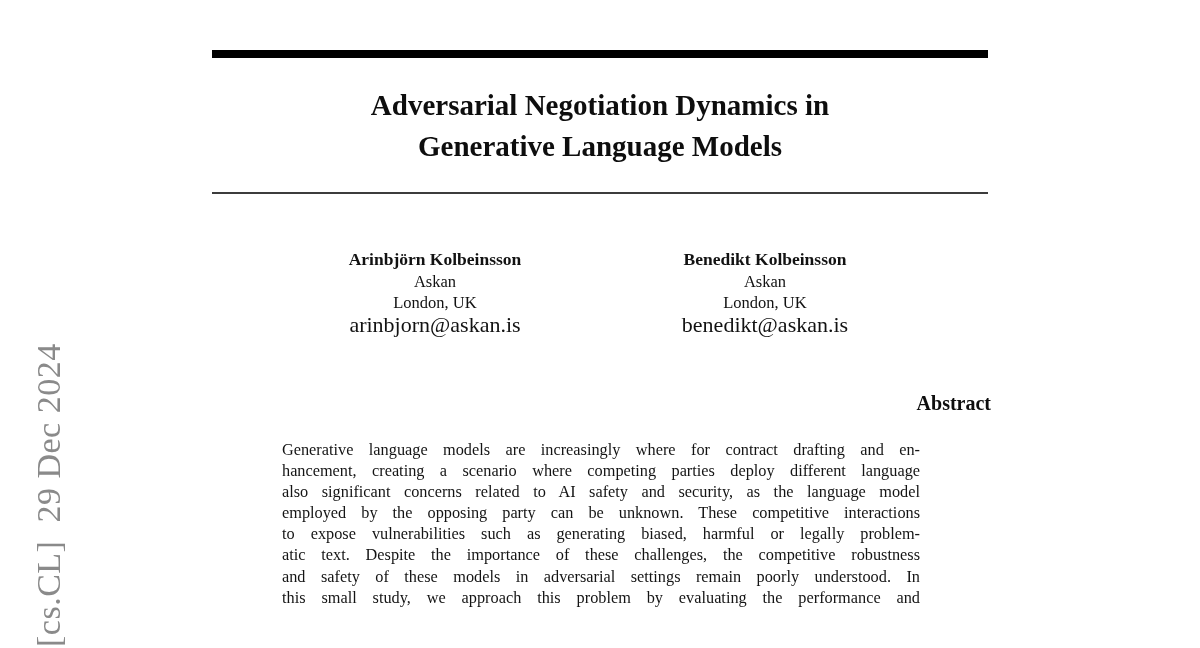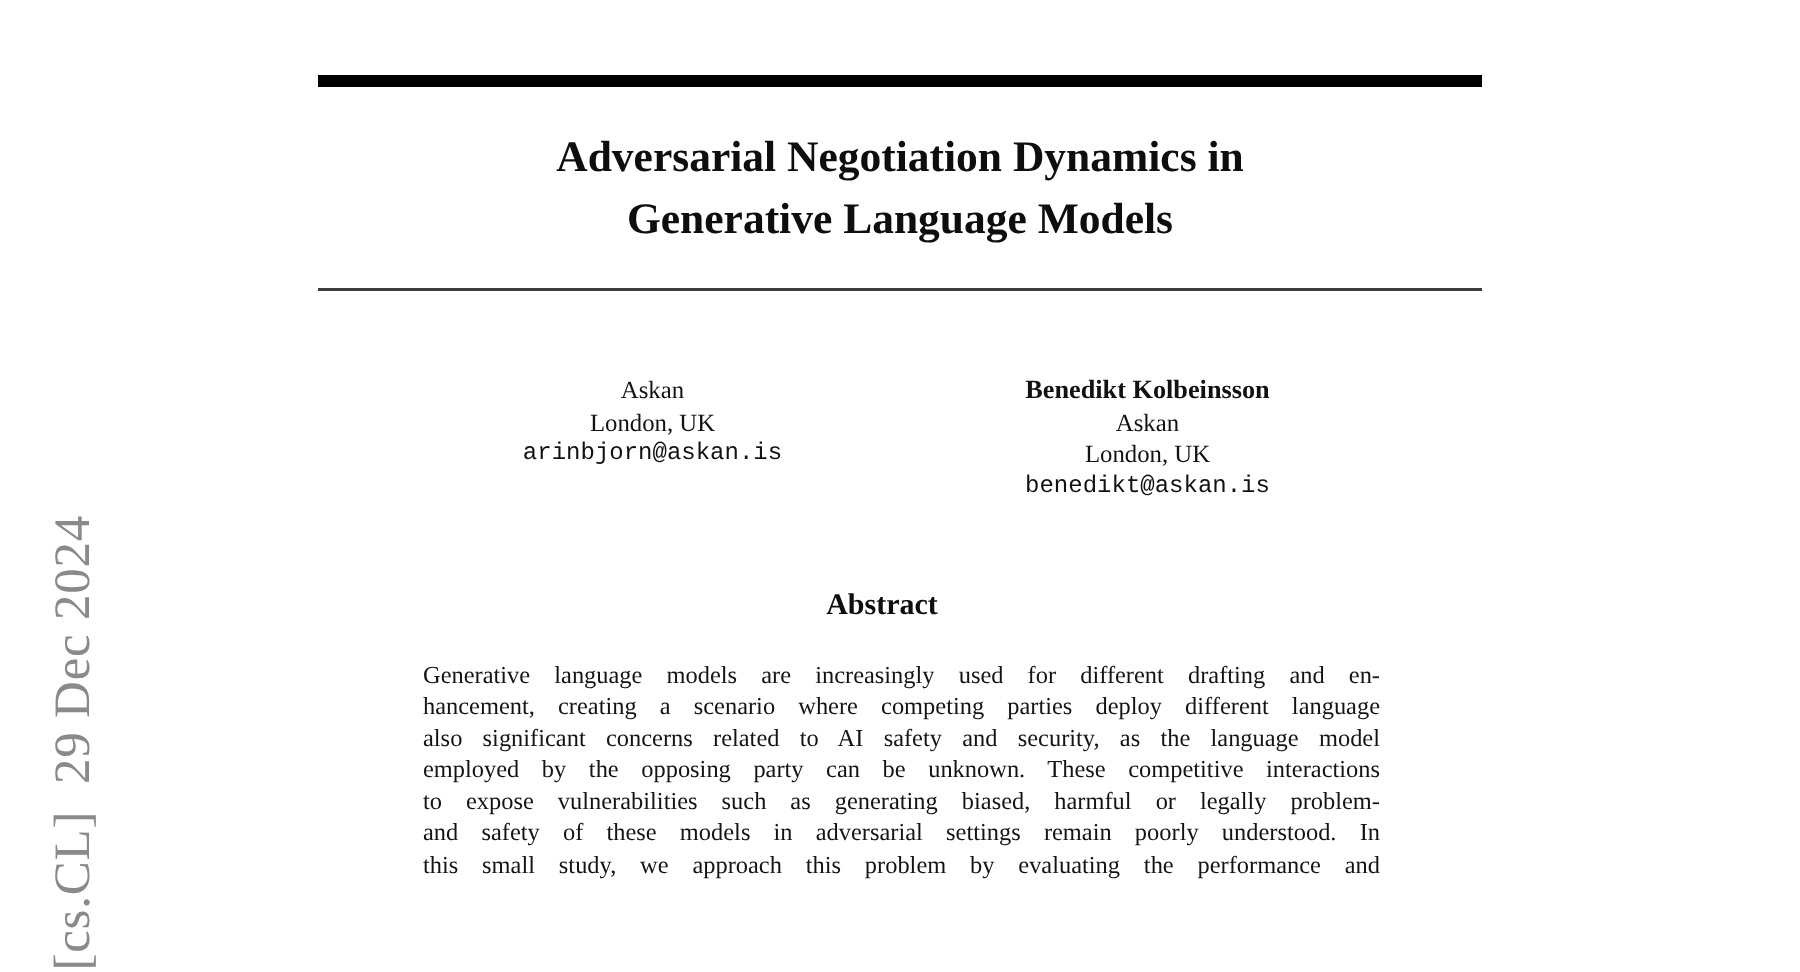--- a/index.html
+++ b/index.html
@@ -58,30 +58,30 @@
     width: 330px;
     text-align: center;
     font-size: 16.5px;
     line-height: 21.5px;
   }
   .author .author-name {
     font-weight: bold;
     font-size: 17.5px;
   }
   .author .author-email {
-    font-family: Liberation Mono, monospace;
-    font-size: 16px;
+    font-family: Liberation Serif, serif;
+    font-size: 22px;
     letter-spacing: 0px;
   }
   .abstract-heading {
     position: absolute;
-    left: 200px;
+    left: 215px;
     top: 392px;
     width: 776px;
-    text-align: center;
+    text-align: right;
     font-size: 20px;
     font-weight: bold;
     color: #0e0e0e;
   }
   .abstract {
     position: absolute;
     left: 282px;
     top: 439px;
     width: 638px;
     font-size: 16.3px;
@@ -113,39 +113,41 @@
 
   <div class="rule-thick"></div>
 
   <div class="paper-title">Adversarial Negotiation Dynamics in
 Generative Language Models</div>
 
   <div class="rule-thin"></div>
 
   <div class="authors">
     <div class="author">
+      <div class="author-name">Arinbjörn Kolbeinsson</div>
       <div class="author-affiliation">Askan</div>
       <div class="author-location">London, UK</div>
       <div class="author-email">arinbjorn@askan.is</div>
     </div>
     <div class="author">
       <div class="author-name">Benedikt Kolbeinsson</div>
       <div class="author-affiliation">Askan</div>
       <div class="author-location">London, UK</div>
       <div class="author-email">benedikt@askan.is</div>
     </div>
   </div>
 
   <div class="abstract-heading">Abstract</div>
 
   <div class="abstract">
-    <div class="abs-line">Generative language models are increasingly used for different drafting and en-</div>
+    <div class="abs-line">Generative language models are increasingly where for contract drafting and en-</div>
     <div class="abs-line">hancement, creating a scenario where competing parties deploy different language</div>
     <div class="abs-line">also significant concerns related to AI safety and security, as the language model</div>
     <div class="abs-line">employed by the opposing party can be unknown. These competitive interactions</div>
     <div class="abs-line">to expose vulnerabilities such as generating biased, harmful or legally problem-</div>
+    <div class="abs-line">atic text. Despite the importance of these challenges, the competitive robustness</div>
     <div class="abs-line">and safety of these models in adversarial settings remain poorly understood. In</div>
     <div class="abs-line">this small study, we approach this problem by evaluating the performance and</div>
   </div>
 
   <div class="watermark">[cs.CL]  29 Dec 2024</div>
 
 </div>
 
 </body></html>

